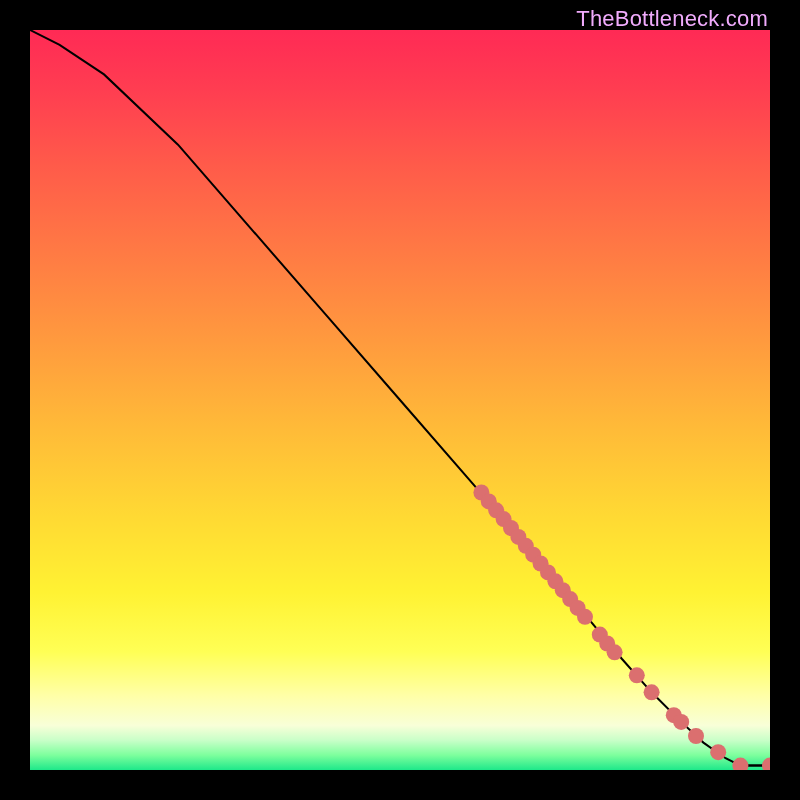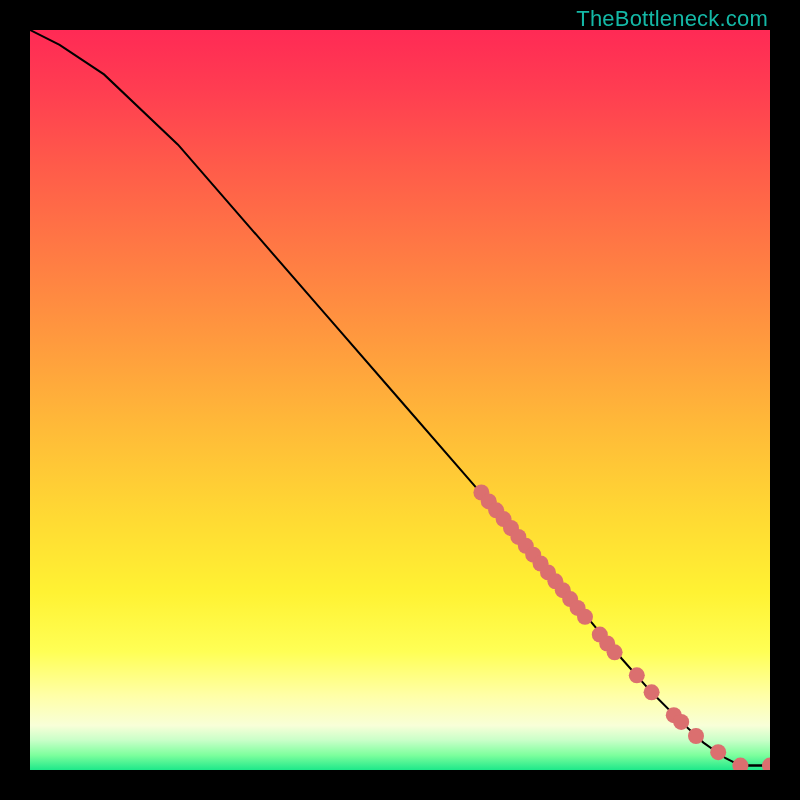--- a/index.html
+++ b/index.html
@@ -38,21 +38,21 @@
       #f8ffd8 94%,
       #c8ffc8 96%,
       #7dff9d 98%,
       #1ee88a 100%
     );
   }
   .attribution {
     position: absolute;
     top: 6px;
     right: 32px;
-    color: #14b8a6;
+    color: #f0abfc;
     font-size: 22px;
     letter-spacing: 0.2px;
     user-select: none;
   }
   svg.curve {
     position: absolute;
     left: 0;
     top: 0;
     width: 740px;
     height: 740px;

